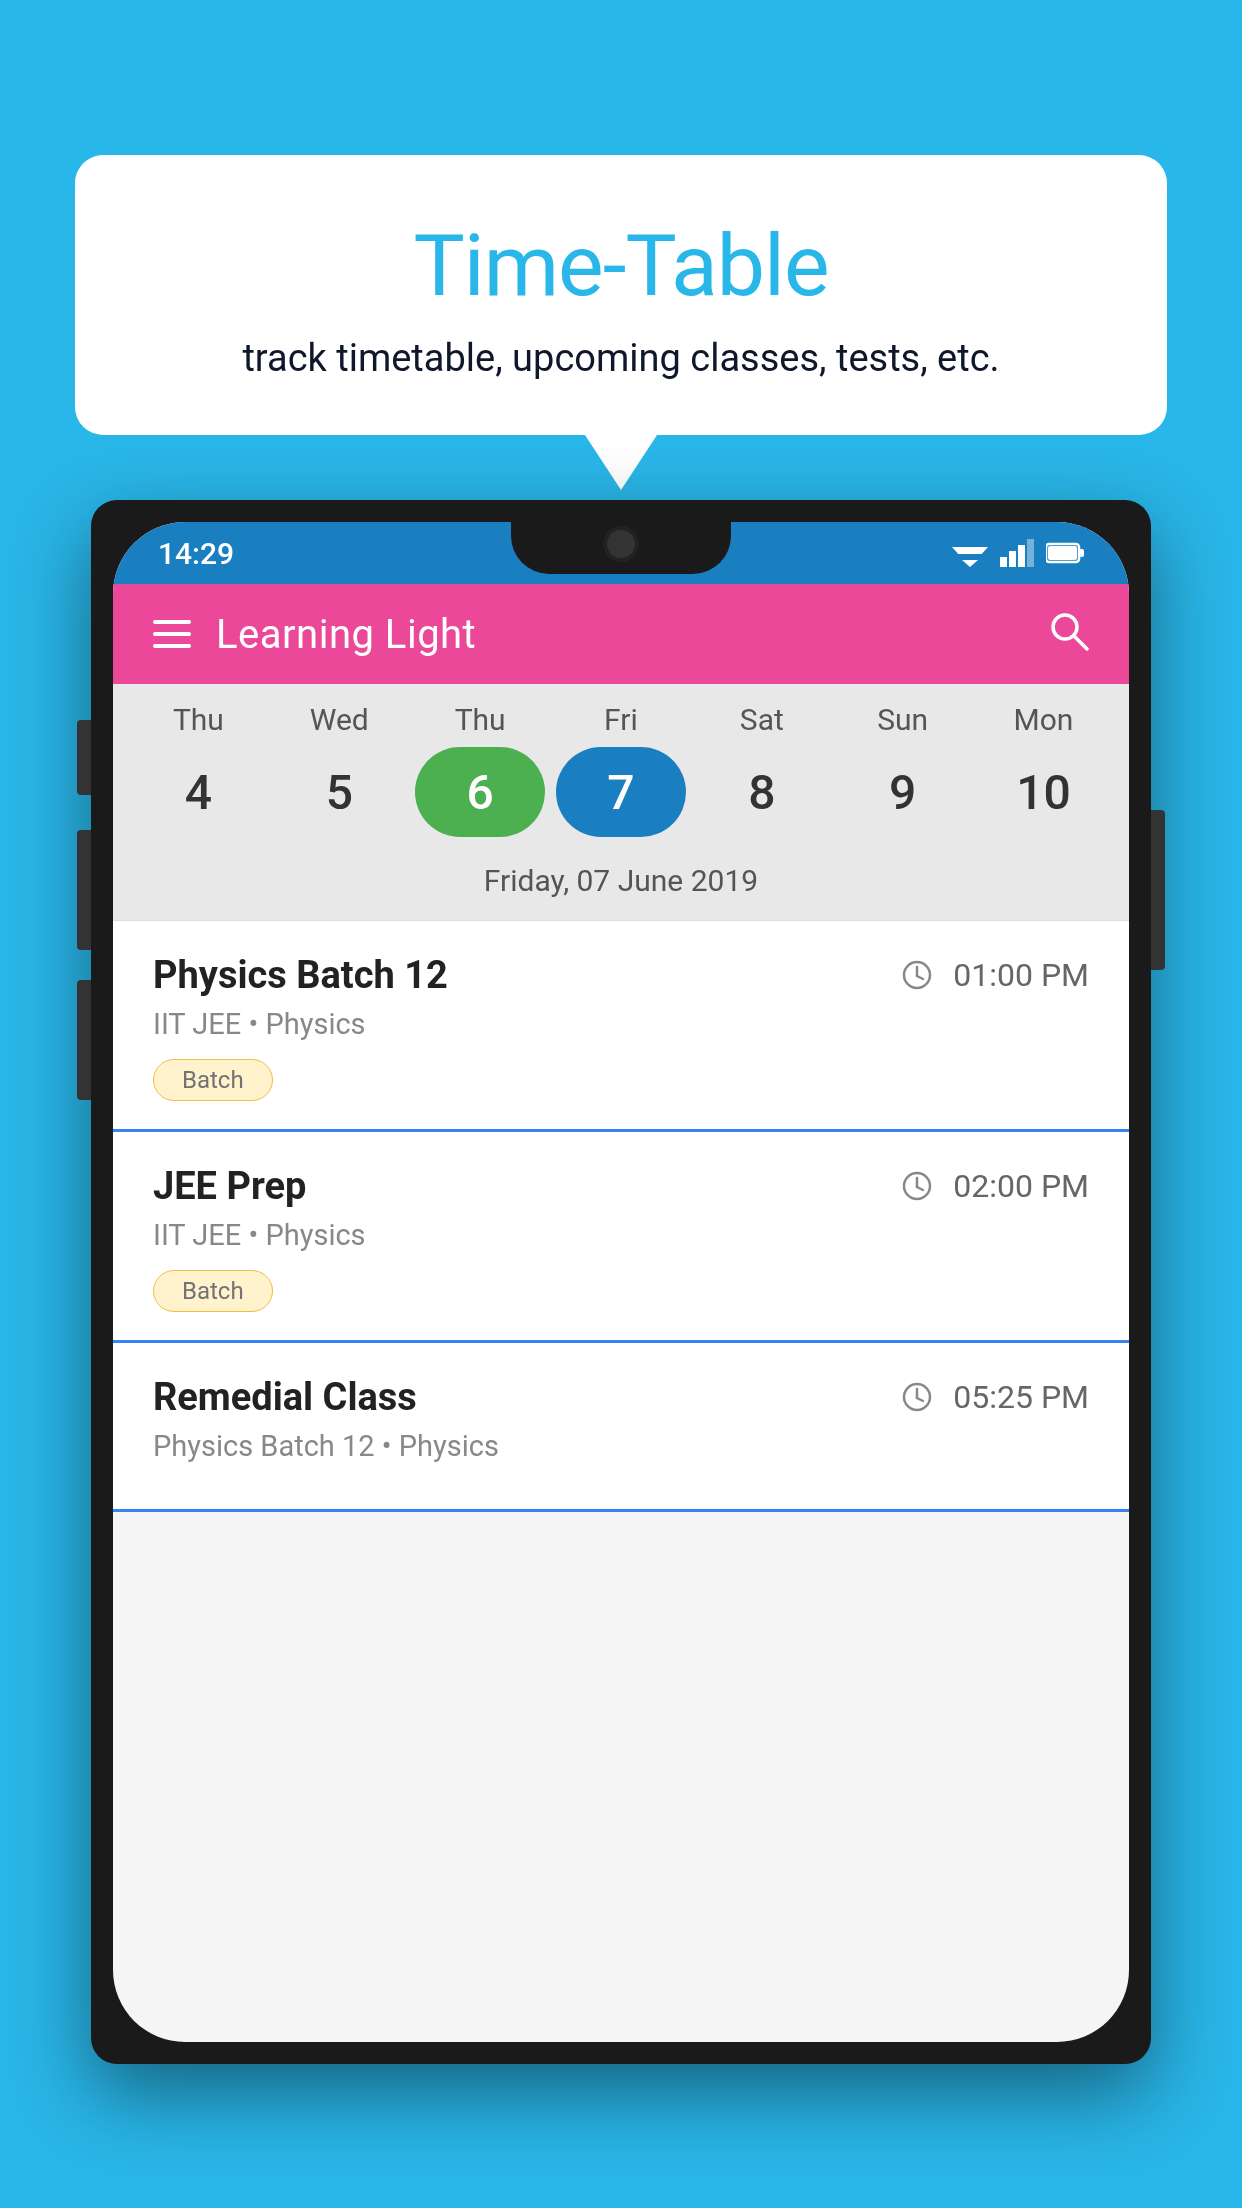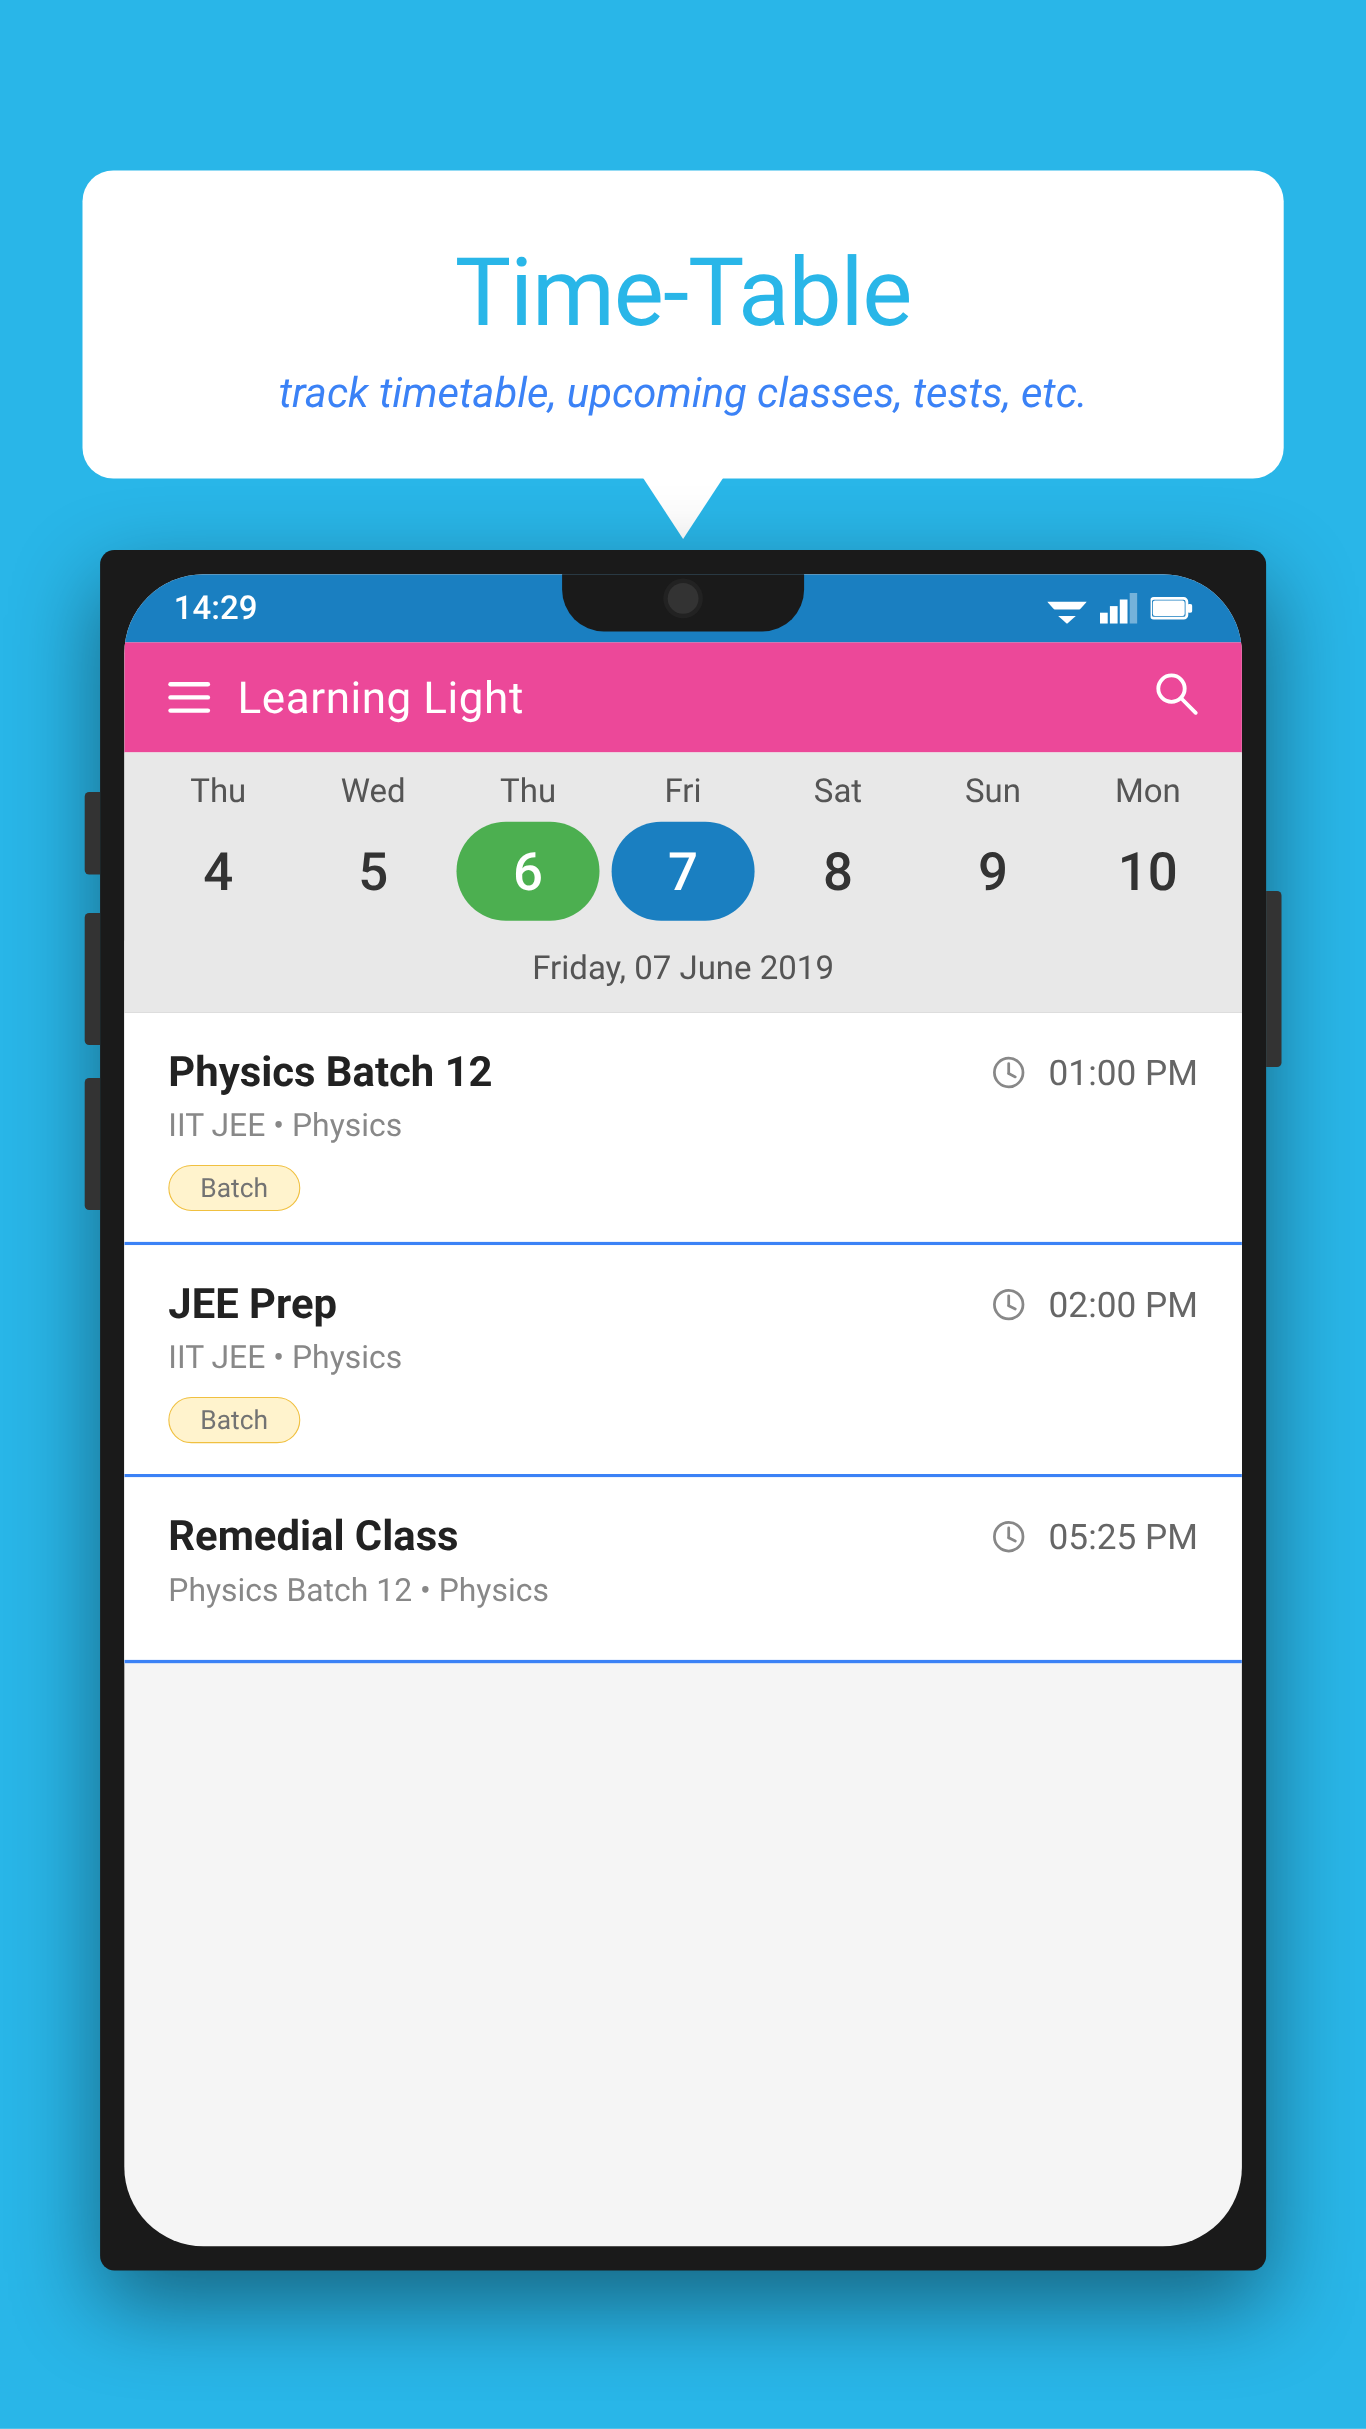--- a/index.html
+++ b/index.html
@@ -45,37 +45,36 @@
     .bubble-title {
       font-size: 86px;
       color: #29b6e8;
       font-weight: 400;
       letter-spacing: -1px;
       margin-bottom: 20px;
     }
 
     .bubble-subtitle {
       font-size: 38px;
-      color: #3b82f6;
+      color: #0f172a;
       font-weight: 400;
-      font-style: italic;
     }
 
     
     .phone-wrapper {
       position: absolute;
       top: 500px;
       left: 50%;
       transform: translateX(-50%);
       width: 1060px;
     }
 
     .phone-outer {
       background: #1a1a1a;
-      border-radius: 13px;
+      border-radius: 26px;
       padding: 22px;
       box-shadow: 0 30px 80px rgba(0,0,0,0.45);
       position: relative;
     }
 
     
     .phone-outer::before {
       content: '';
       position: absolute;
       top: 22px;

